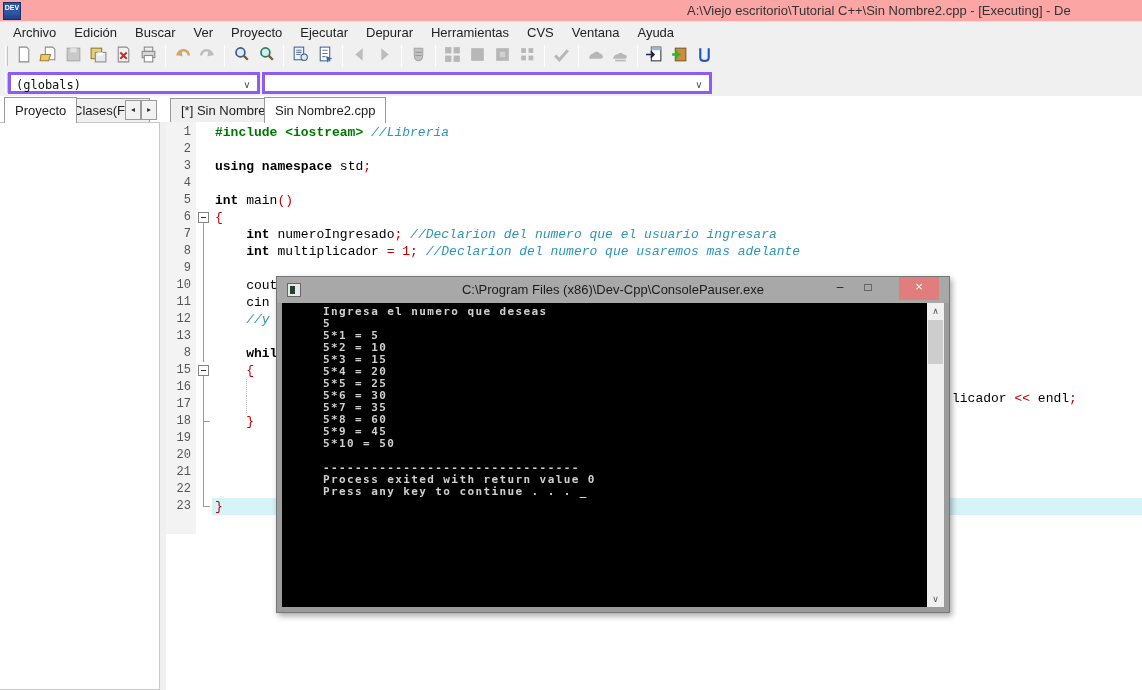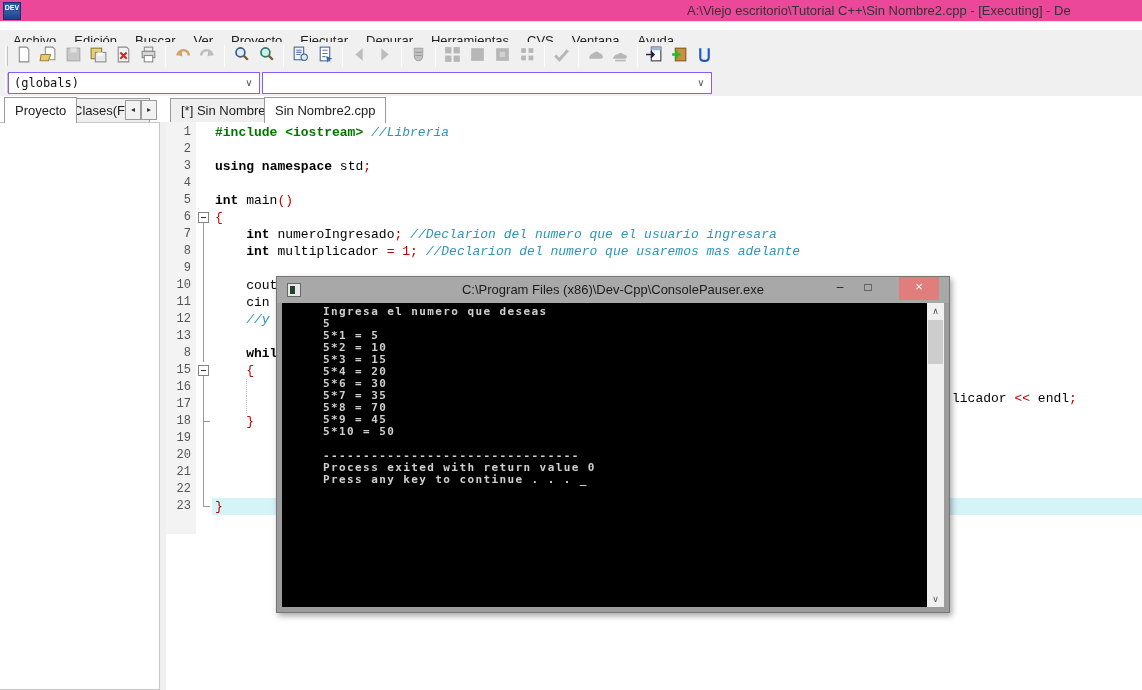--- a/index.html
+++ b/index.html
@@ -2,46 +2,46 @@
 <html><head>
 <meta charset="utf-8">
 <style>
   * { margin:0; padding:0; box-sizing:border-box; }
   html,body { width:1142px; height:690px; overflow:hidden; background:#fff;
               font-family:"Liberation Sans", sans-serif; }
   #app { position:relative; width:1142px; height:690px; background:#fff; }
 
   
   .titlebar { position:absolute; left:0; top:0; width:1142px; height:22px;
-              background:#ec4899; border-bottom:1px solid #e6e6e6; }
+              background:#fca5a5; border-bottom:1px solid #e6e6e6; }
   .dev-icon { position:absolute; left:3px; top:2px; width:18px; height:18px;
               background:linear-gradient(#4a7cc8,#1d3f8a); border:1px solid #17306b;
               color:#fff; font-size:7px; font-weight:bold; text-align:center; line-height:9px; }
   .dev-icon i { font-style:normal; display:block; background:#2c57a6; }
   .win-title { position:absolute; left:687px; top:3px; width:455px; height:18px;
                font-size:13px; color:#333; white-space:nowrap; overflow:hidden; }
 
   
   .menubar { position:absolute; left:0; top:22px; width:1142px; height:20px;
-             background:#f0f0f0; display:flex; align-items:center; padding-left:4px;margin-top:8px; }
+             background:#f0f0f0; display:flex; align-items:center; padding-left:4px; }
   .menu-item { font-size:13px; color:#222; padding:2px 9px; white-space:nowrap; }
 
   
   .toolbar { position:absolute; left:0; top:42px; width:1142px; height:28px;
              background:#f0f0f0; display:flex; align-items:center; padding-left:2px; }
   .grip { width:3px; height:20px; border-left:1px solid #fff; border-right:1px solid #c2c2c2; margin:0 3px; }
   .tb-group { display:flex; align-items:center; }
   .tb-sep { width:1px; height:22px; background:#c6c6c6; border-right:1px solid #fff; margin:0 4px; }
   .tb-btn { width:25px; height:24px; display:flex; align-items:center; justify-content:center;
             background:transparent; border:1px solid transparent; }
   .tb-btn svg { width:19px; height:19px; }
 
   
   .navrow { position:absolute; left:0; top:70px; width:1142px; height:26px; background:#f0f0f0; }
-  .combo { position:absolute; top:2px; height:22px; background:#fff; border:1px solid #8b5cf6; }
+  .combo { position:absolute; top:2px; height:22px; background:#fff; border:3px solid #8b5cf6; }
   .combo .val { position:absolute; left:5px; top:3px; font-family:"DejaVu Sans Mono", monospace;
                 font-size:12px; color:#111; }
   .combo .arrow { position:absolute; right:2px; top:2px; width:16px; height:16px;
                   color:#555; font-size:10px; text-align:center; line-height:16px; }
   #combo-globals { left:8px;  width:252px; }
   #combo-members { left:262px; width:450px; }
 
   
   .tabsrow { position:absolute; left:0; top:96px; width:1142px; height:26px; background:#fff; }
   .tab { position:absolute; top:2px; height:24px; font-size:13px; color:#222;
@@ -516,23 +516,24 @@
       <span class="c-btn c-close">×</span>
     </div>
     <div class="c-body">
       <div class="c-text" id="console-text">
           <div class="c-line">Ingresa el numero que deseas</div>
           <div class="c-line">5</div>
           <div class="c-line">5*1 = 5</div>
           <div class="c-line">5*2 = 10</div>
           <div class="c-line">5*3 = 15</div>
           <div class="c-line">5*4 = 20</div>
+          <div class="c-line">5*5 = 25</div>
           <div class="c-line">5*6 = 30</div>
           <div class="c-line">5*7 = 35</div>
-          <div class="c-line">5*8 = 70</div>
+          <div class="c-line">5*8 = 60</div>
           <div class="c-line">5*9 = 45</div>
           <div class="c-line">5*10 = 50</div>
           <div class="c-line"></div>
           <div class="c-line">--------------------------------</div>
           <div class="c-line">Process exited with return value 0</div>
           <div class="c-line">Press any key to continue . . . _</div>
         </div>
       <div class="c-scroll">
         <div class="c-sarrow c-sup">∧</div>
         <div class="c-thumb"></div>

